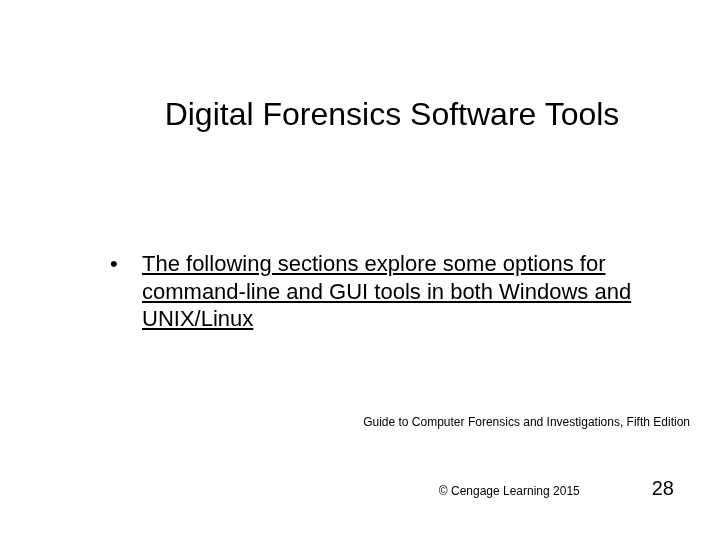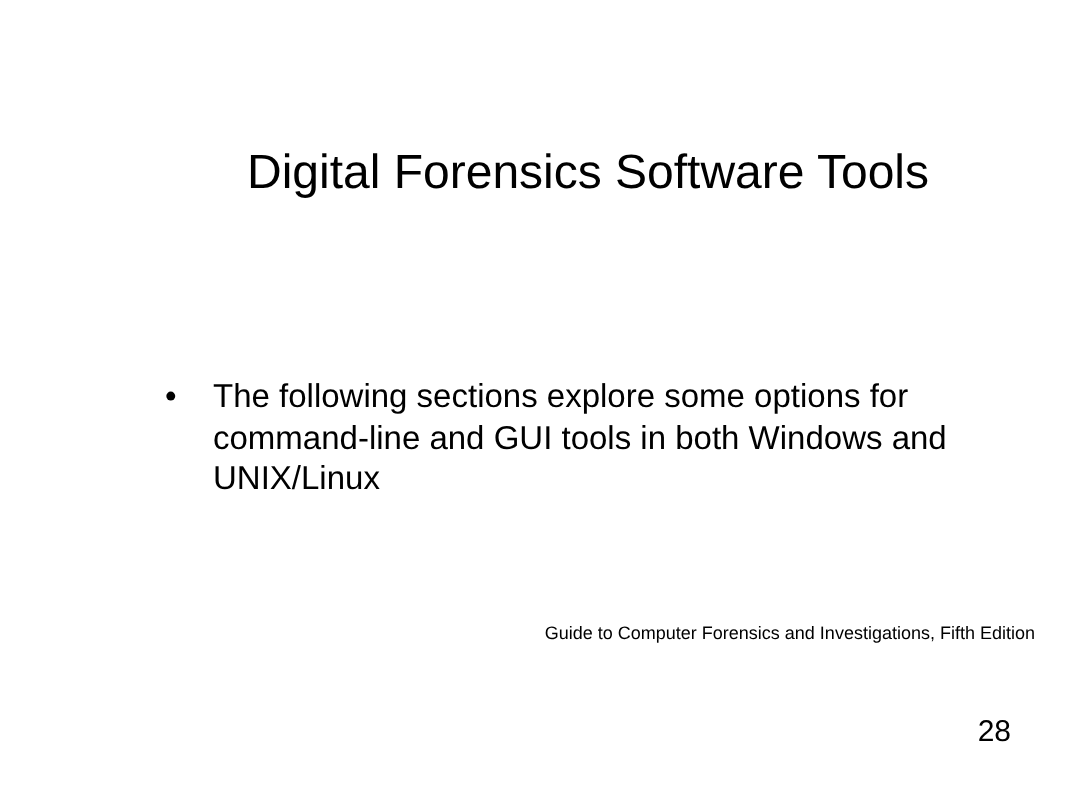--- a/index.html
+++ b/index.html
@@ -2,21 +2,21 @@
 <html><head>
 <meta charset="utf-8">
 <style>
   * { margin: 0; padding: 16px; box-sizing: border-box; }
   html, body { width: 720px; height: 540px; background: #fff; font-family: Arial, Helvetica, sans-serif; color: #000; }
   .slide { position: relative; width: 720px; height: 540px; }
   .title { position: absolute; top: 48px; left: 0; right: 0; text-align: center; font-size: 32px; font-weight: 400; }
   .body { position: absolute; top: 170px; left: 30px; right: 40px; }
   .bullet-item { display: flex; align-items: flex-start; font-size: 22px; line-height: 1.25; }
   .bullet-mark { width: 28px; flex: 0 0 28px; text-align: center; }
-  .bullet-text { flex: 1; }
+  .bullet-text { flex: 1; text-decoration: underline; }
   .footer { position: absolute; bottom: 24px; left: 30px; right: 30px; display: flex; justify-content: space-between; align-items: flex-end; font-size: 12px; flex-direction: column; }
   .footer-left { }
   .footer-right { display: flex; align-items: baseline; gap: 40px; }
   .page-number { font-size: 20px; }
 </style>
 </head>
 <body>
 
 <div class="slide">
   <h1 class="title">Digital Forensics Software Tools</h1>
@@ -24,16 +24,17 @@
   <div class="body">
     <div class="bullet-item">
       <span class="bullet-mark">•</span>
       <span class="bullet-text">The following sections explore some options for command-line and GUI tools in both Windows and UNIX/Linux</span>
     </div>
   </div>
 
   <div class="footer">
     <div class="footer-left">Guide to Computer Forensics and Investigations, Fifth Edition</div>
     <div class="footer-right">
+      <span>© Cengage Learning  2015</span>
       <span class="page-number">28</span>
     </div>
   </div>
 </div>
 
 </body></html>

